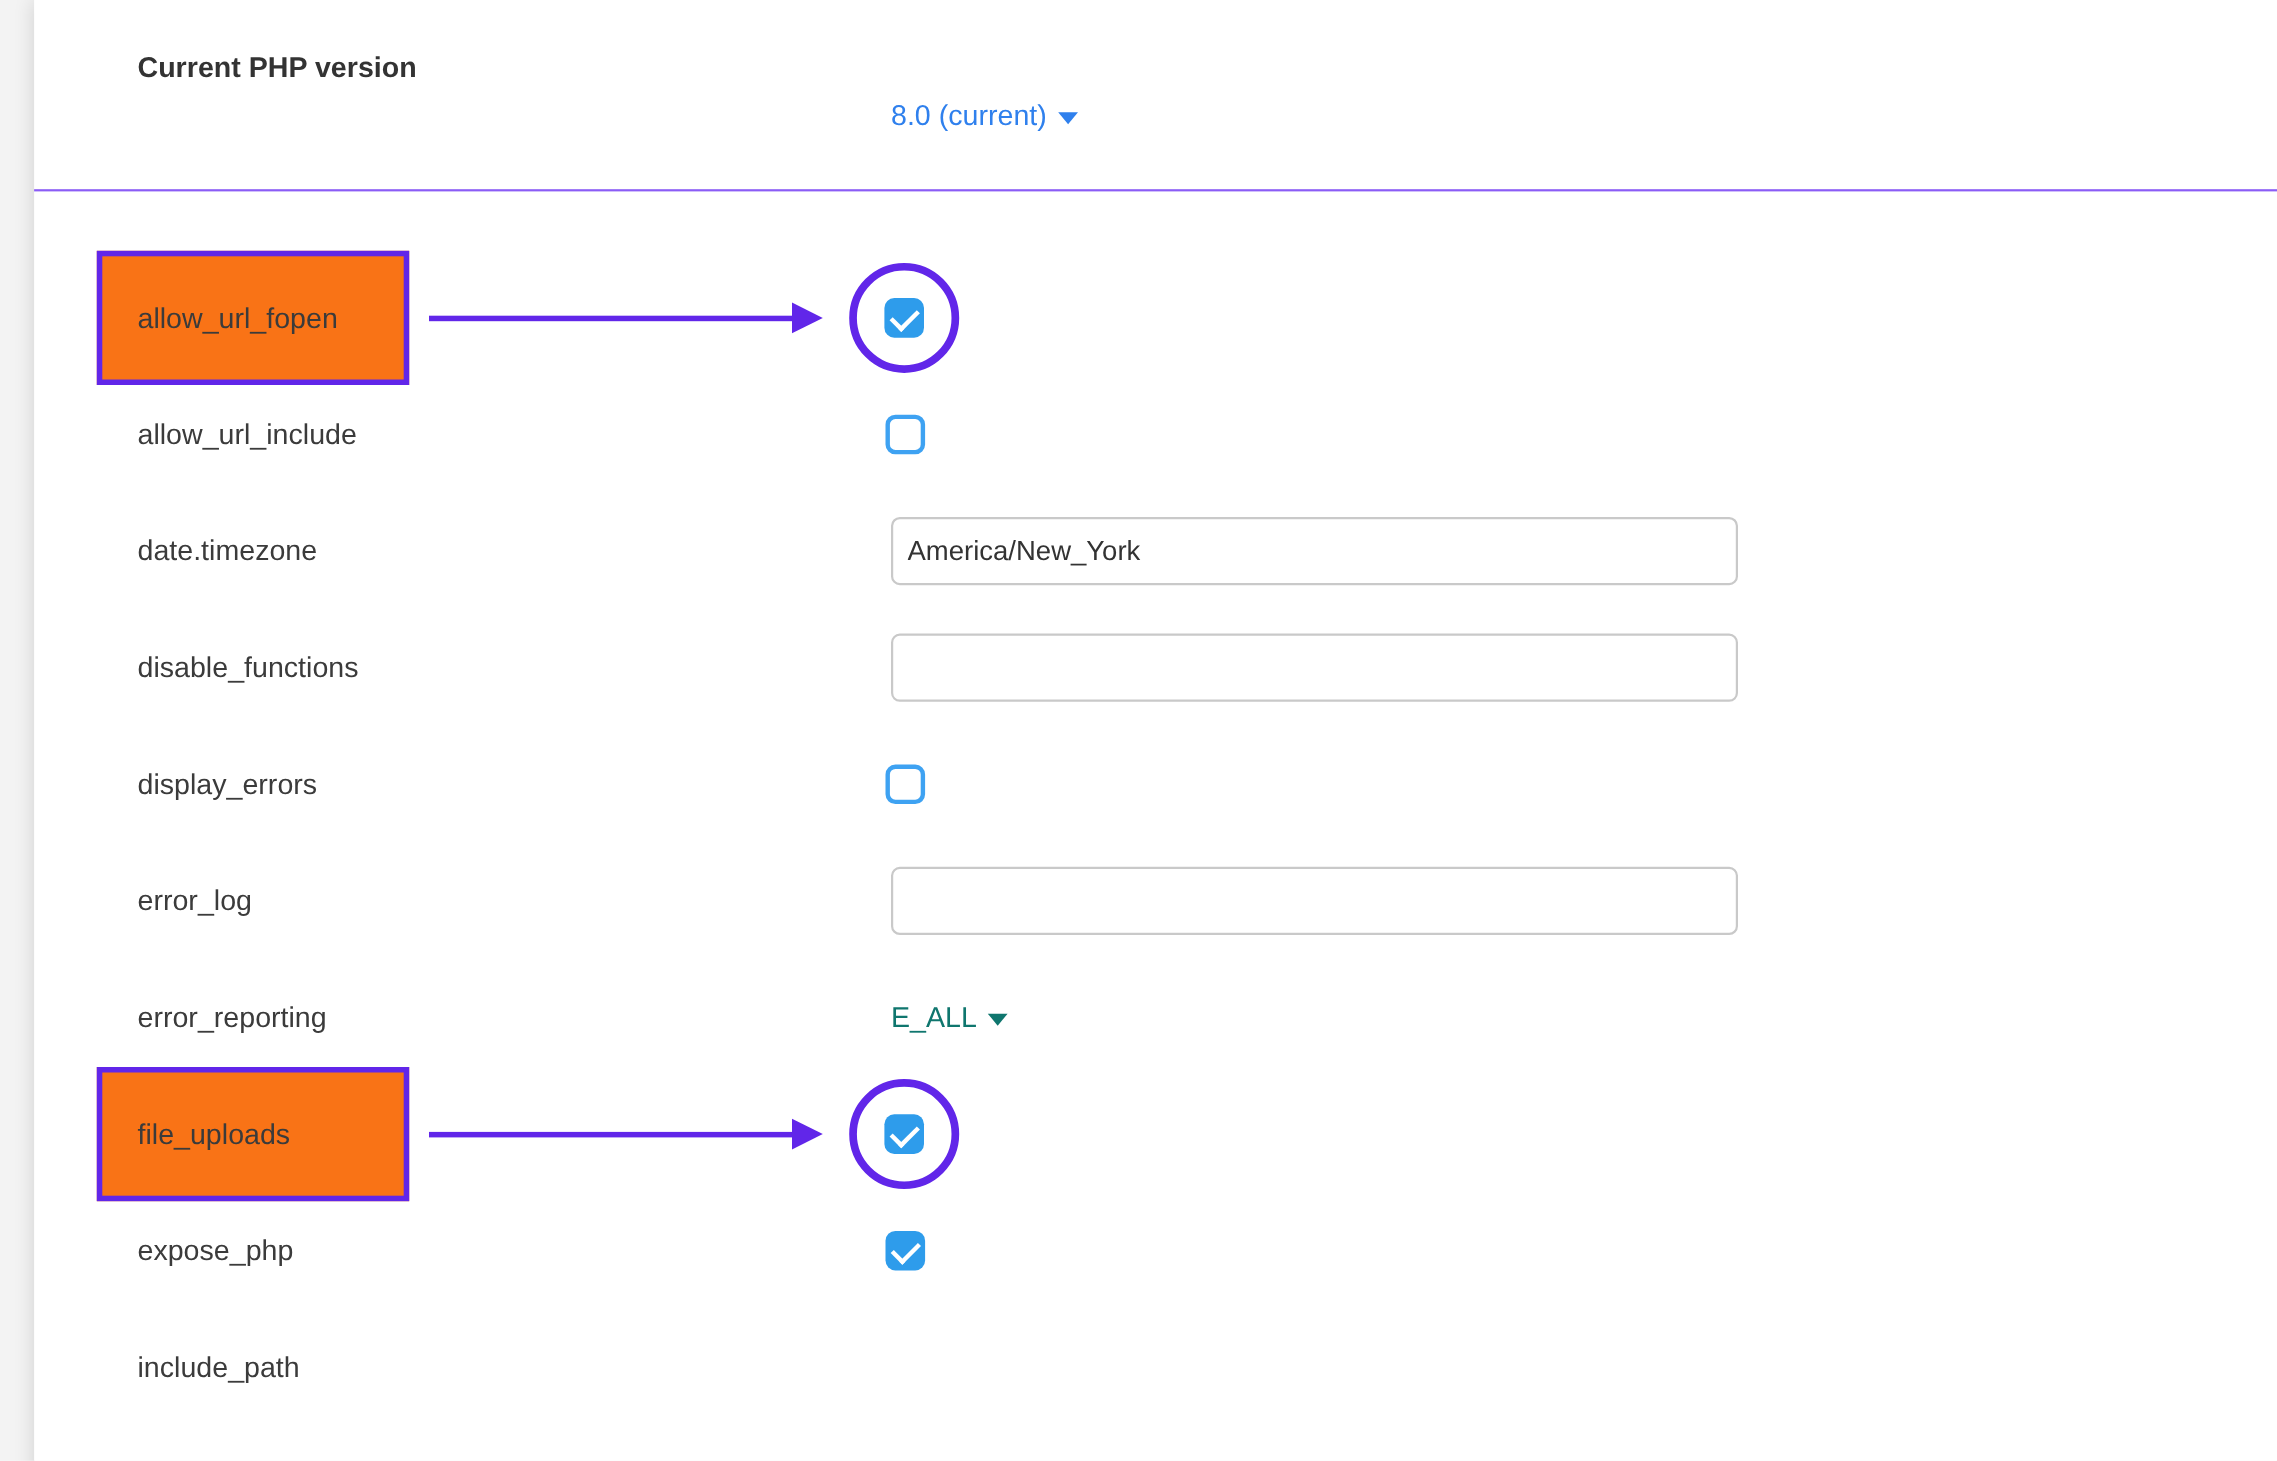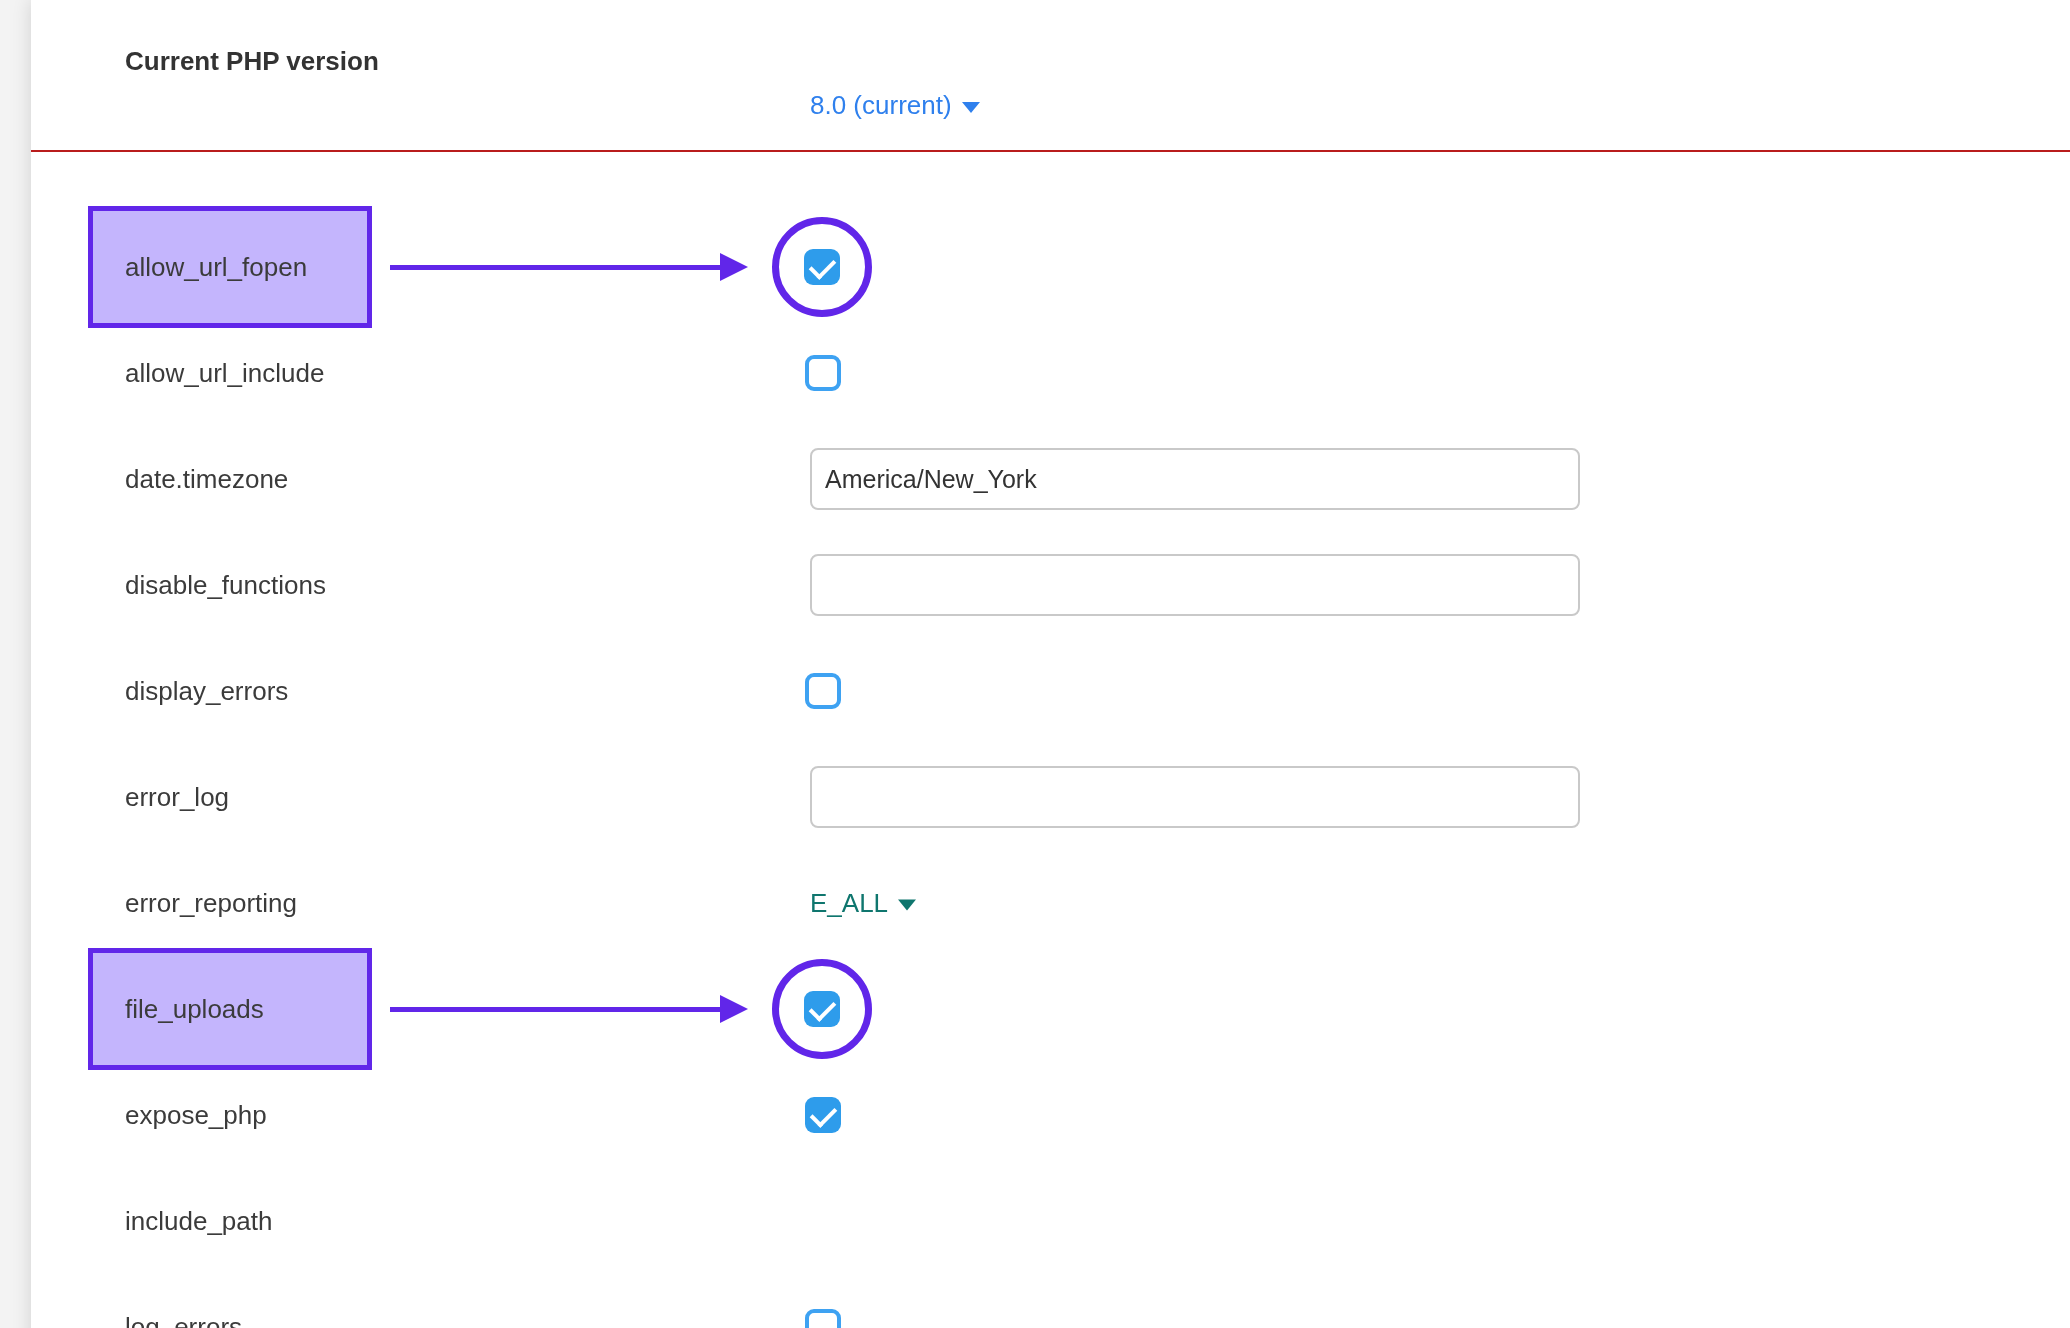--- a/index.html
+++ b/index.html
@@ -17,22 +17,22 @@
   .card {
     position:absolute;
     left:31px; top:0;
     width:2039px; height:1400px;
     background:#ffffff;
     box-shadow:0 0 18px rgba(0,0,0,0.14);
   }
   
   .header {
     position:relative;
-    height:152px;
-    border-bottom:2px solid #b91c1c;
+    height:174px;
+    border-bottom:2px solid #8b5cf6;
   }
   .header-label {
     position:absolute; left:94px; top:46px;
     font-size:26px; font-weight:bold; color:#333333;
   }
   .header-value {
     position:absolute; left:779px; top:46px;
     font-size:26px; color:#2f80ed;
     cursor:pointer; white-space:nowrap;margin-top:44px;
   }
@@ -57,21 +57,21 @@
     font-size:26px; color:#3b3b3b;
     white-space:nowrap;
   }
   .anno-box {
     position:absolute; left:57px; top:50%;
     transform:translateY(-50%);
     width:284px; height:122px;
     border:5px solid #6126e9;
     display:flex; align-items:center;
     padding-left:32px;
-    background:#c4b5fd;
+    background:#f97316;
     z-index:2;
   }
   .anno-box .setting-label {
     position:static; transform:none;
   }
   .anno-arrow {
     position:absolute; left:359px; top:50%;
     transform:translateY(-50%);
     display:flex; align-items:center;
     z-index:1;

